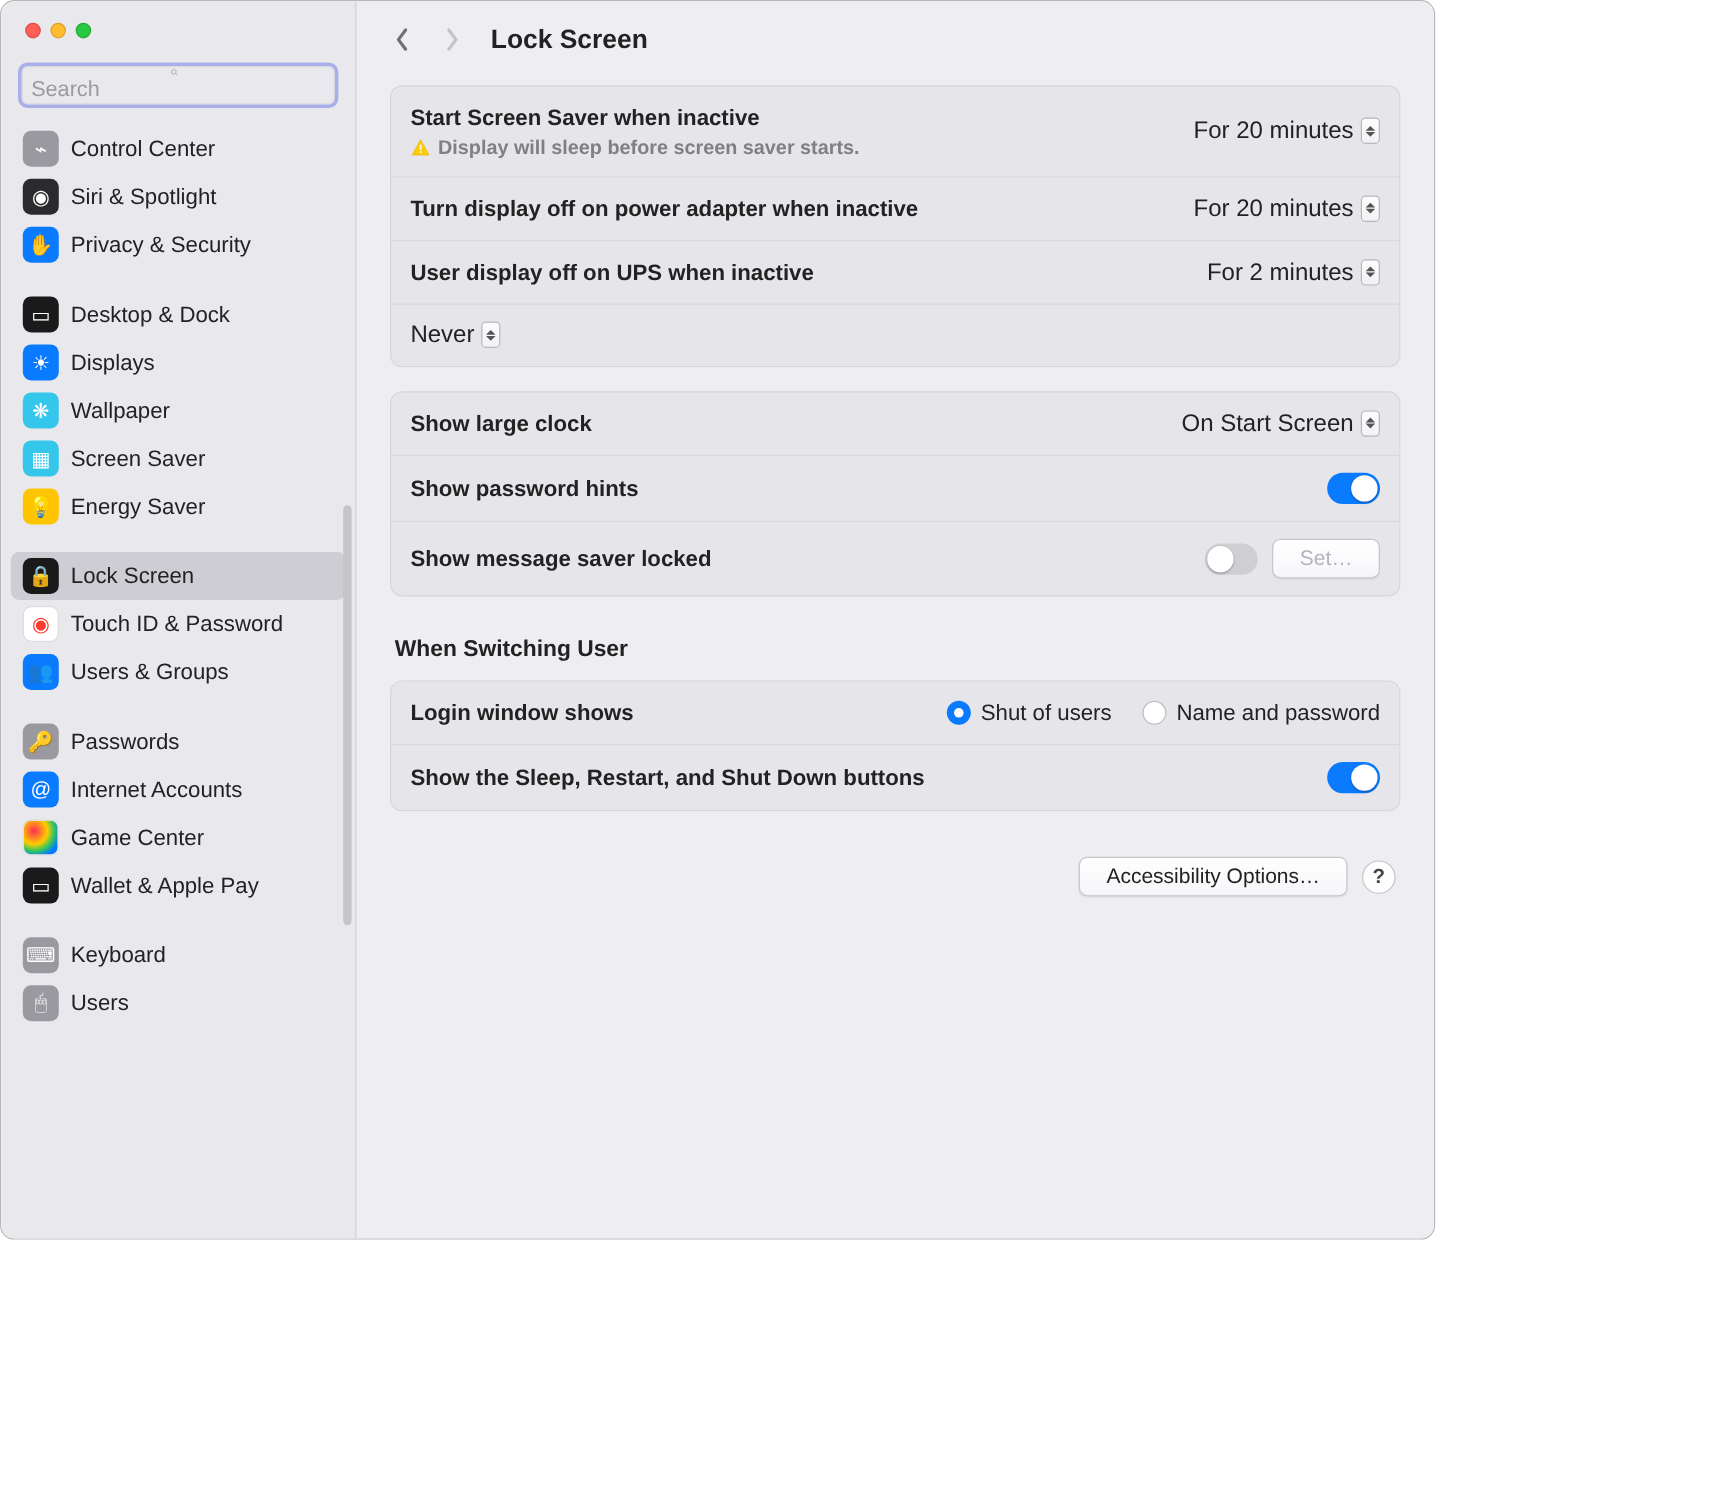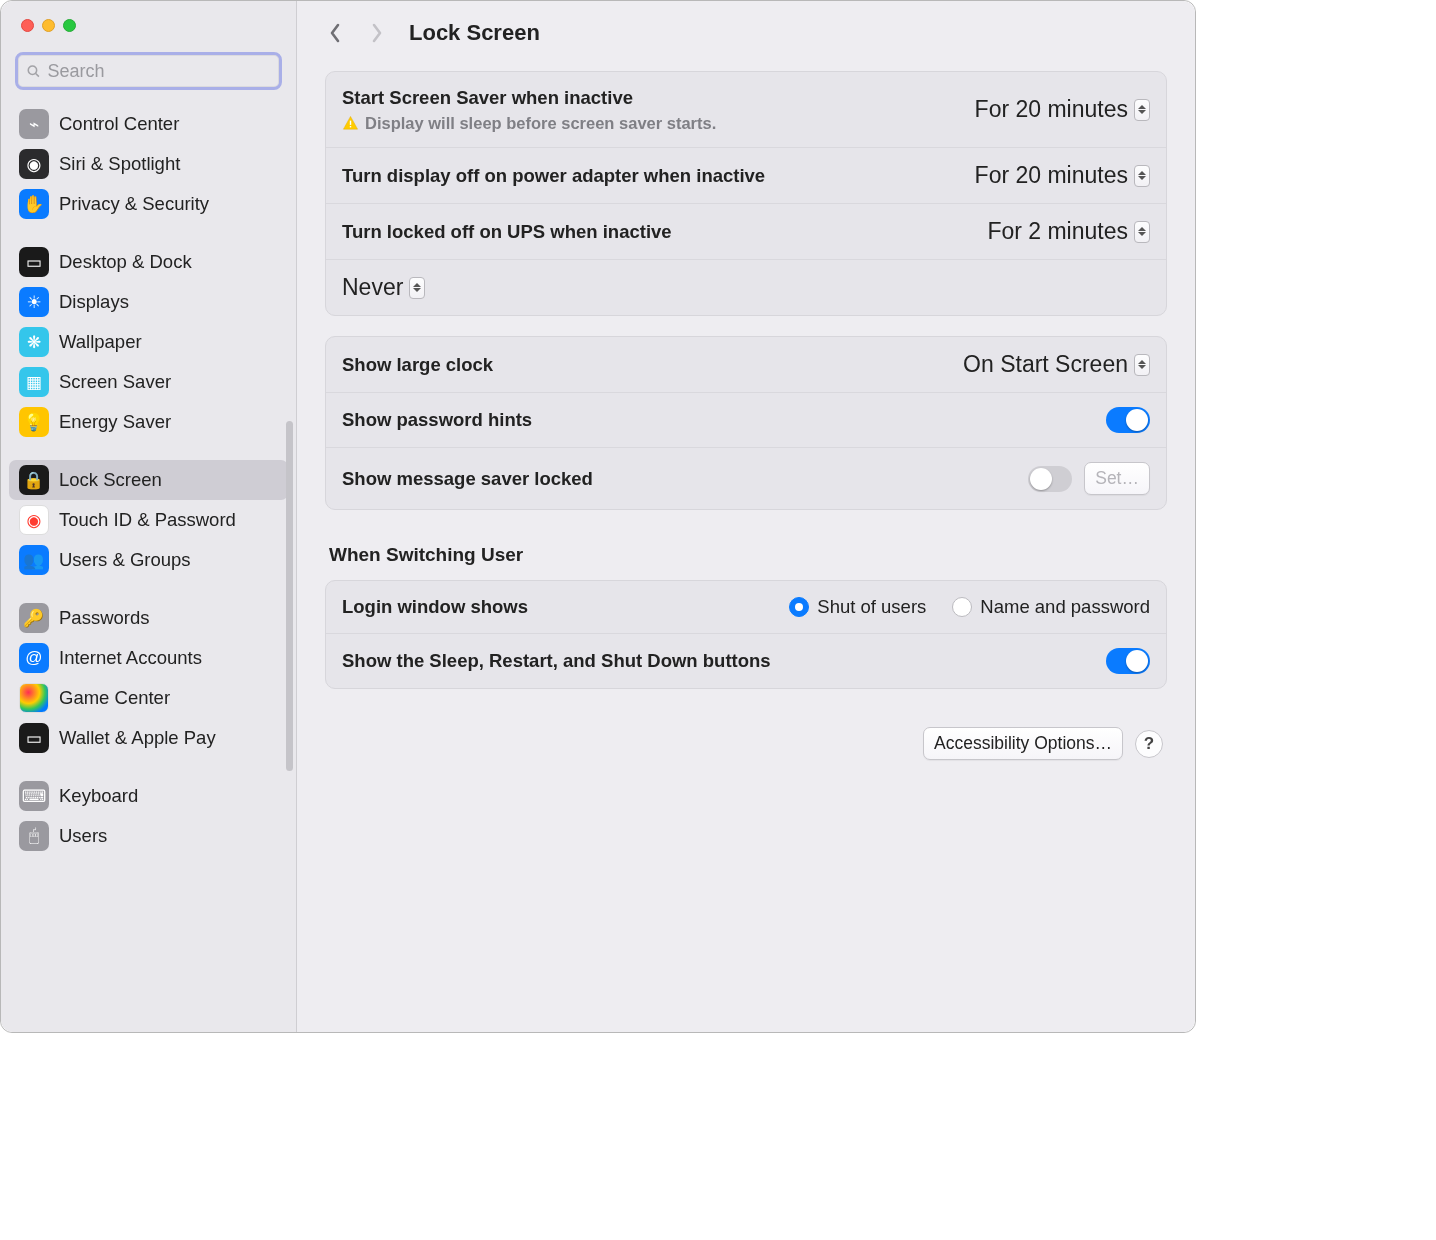--- a/index.html
+++ b/index.html
@@ -43,20 +43,21 @@
   .search-field {
     display: flex;
     align-items: center;
     width: 100%;
     height: 38px;
     background: rgba(255,255,255,0.0);
     border: 3.5px solid #a9afe8;
     border-radius: 8px;
     padding: 2px 8px;
     box-shadow: inset 0 0 0 1px rgba(0,0,0,0.06);
+    flex-direction: column;
   }
   .search-field .mag {
     width: 17px; height: 17px; margin-right: 6px; opacity: 0.55;
   }
   .search-field input {
     border: none; background: transparent; outline: none;
     font-size: 18px; color: #333; width: 100%;
   }
   .search-field input::placeholder { color: #9a9a9f; }
   .side-list {
@@ -144,22 +145,22 @@
   .row-sub {
     display: flex; align-items: center; gap: 6px;
     margin-top: 4px;
     font-size: 16.5px;
     color: #7f7f85;
   }
   .warning-icon {
     width: 17px; height: 17px;
   }
   .popup {
-    display: flex; align-items: center; gap: 6px;
-    font-size: 23px; color: #222;
+    display: flex; align-items: flex-start; gap: 6px;
+    font-size: 20px; color: #222;
   }
   .stepper {
     width: 16px; height: 22px;
     border: 1px solid #b9b8bd;
     border-radius: 4px;
     background: linear-gradient(#fdfdfe,#f2f1f5);
     display:flex; flex-direction:column; align-items:center; justify-content:center;
     gap: 1px;
   }
   .stepper .tri { width:0;height:0;border-left:4px solid transparent;border-right:4px solid transparent;}
@@ -174,21 +175,21 @@
     position:absolute; top:2px; width:22px; height:22px; border-radius:50%;
     background:#fff; box-shadow:0 1px 2px rgba(0,0,0,0.3);
   }
   .toggle.on .knob { right:2px; }
   .toggle .knob { left:2px; }
   .toggle.on .knob { left:auto; }
   .btn {
     border: 1px solid #c7c6cb;
     background: linear-gradient(#ffffff,#f6f5f9);
     border-radius: 7px;
-    padding: 5px 10px;
+    padding: 5px 22px;
     font-size: 17.5px; color: #222;
     box-shadow: 0 1px 1px rgba(0,0,0,0.05);
   }
   .btn.disabled { color: #b5b4b9; }
   .section-header {
     font-size: 19px; font-weight: 700; color: #222;
     margin: 34px 4px 14px 4px;
   }
   .radio-row {
     display: flex; align-items: center; gap: 26px;
@@ -367,21 +368,21 @@
           <div class="popup">
             <span>For 20 minutes</span>
             <div class="stepper">
                 <div class="tri up"></div>
                 <div class="tri dn"></div>
               </div>
           </div>
         </div>
         <div class="row">
           <div class="row-left">
-              <div class="row-label">Turn locked off on UPS when inactive</div>
+              <div class="row-label">User display off on UPS when inactive</div>
             </div>
           <div class="popup">
             <span>For 2 minutes</span>
             <div class="stepper">
                 <div class="tri up"></div>
                 <div class="tri dn"></div>
               </div>
           </div>
         </div>
         <div class="row">

